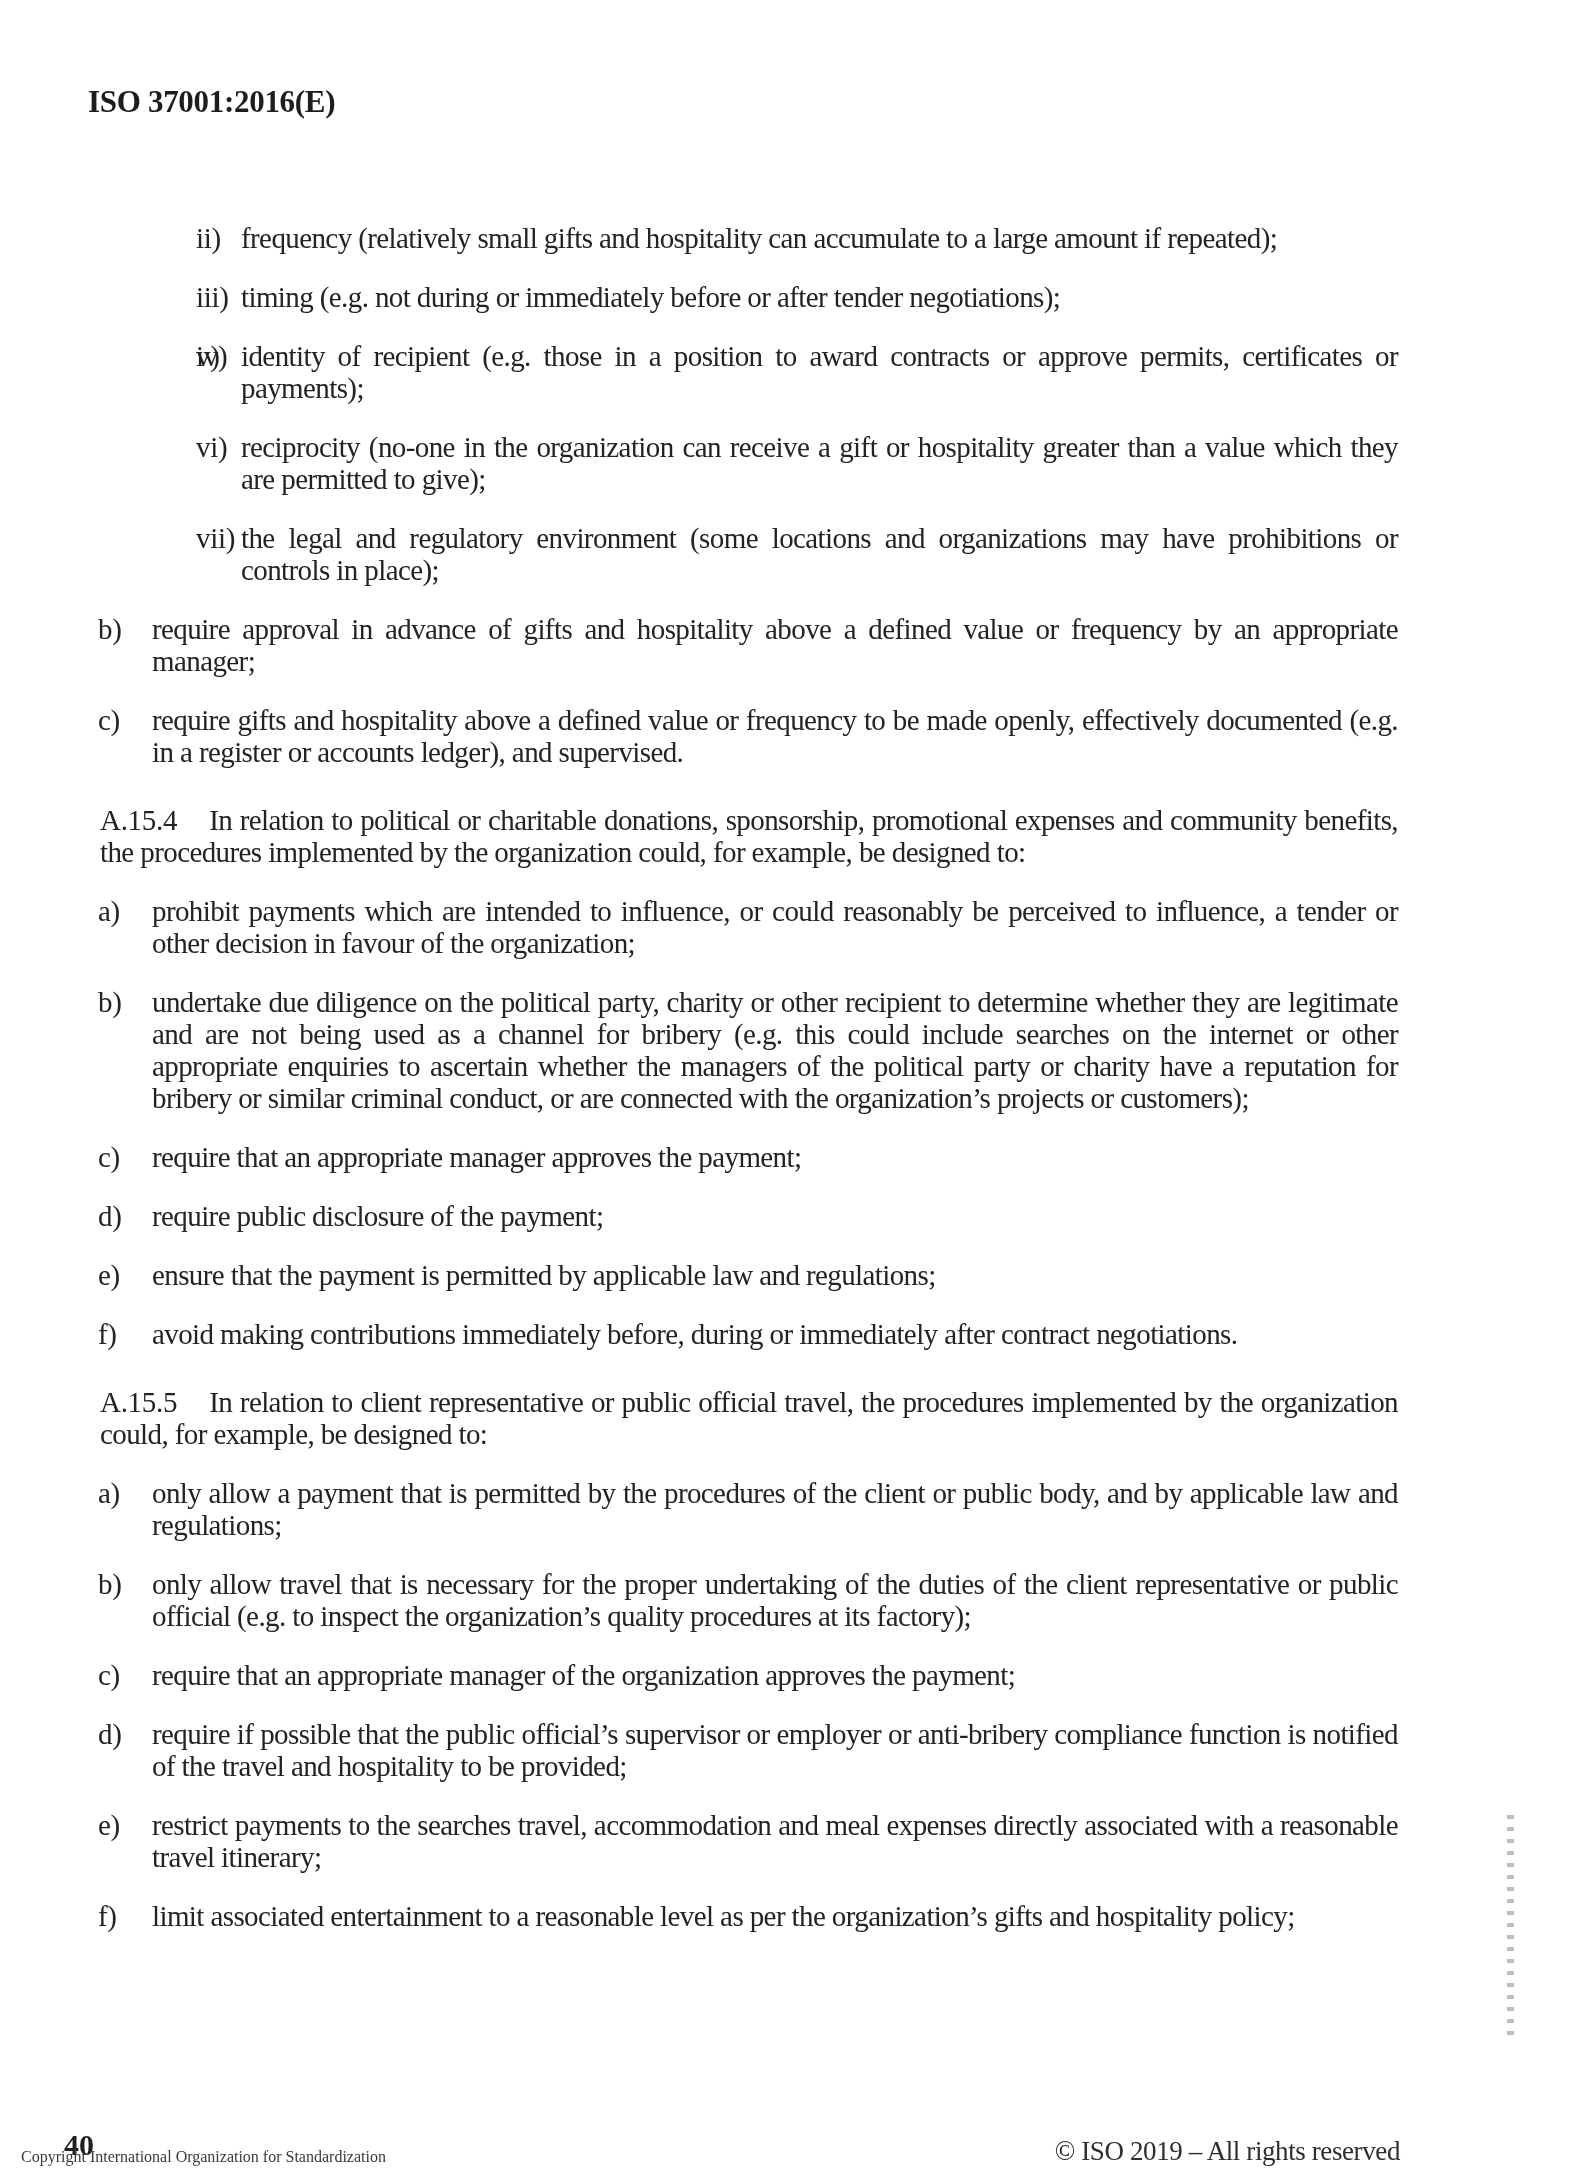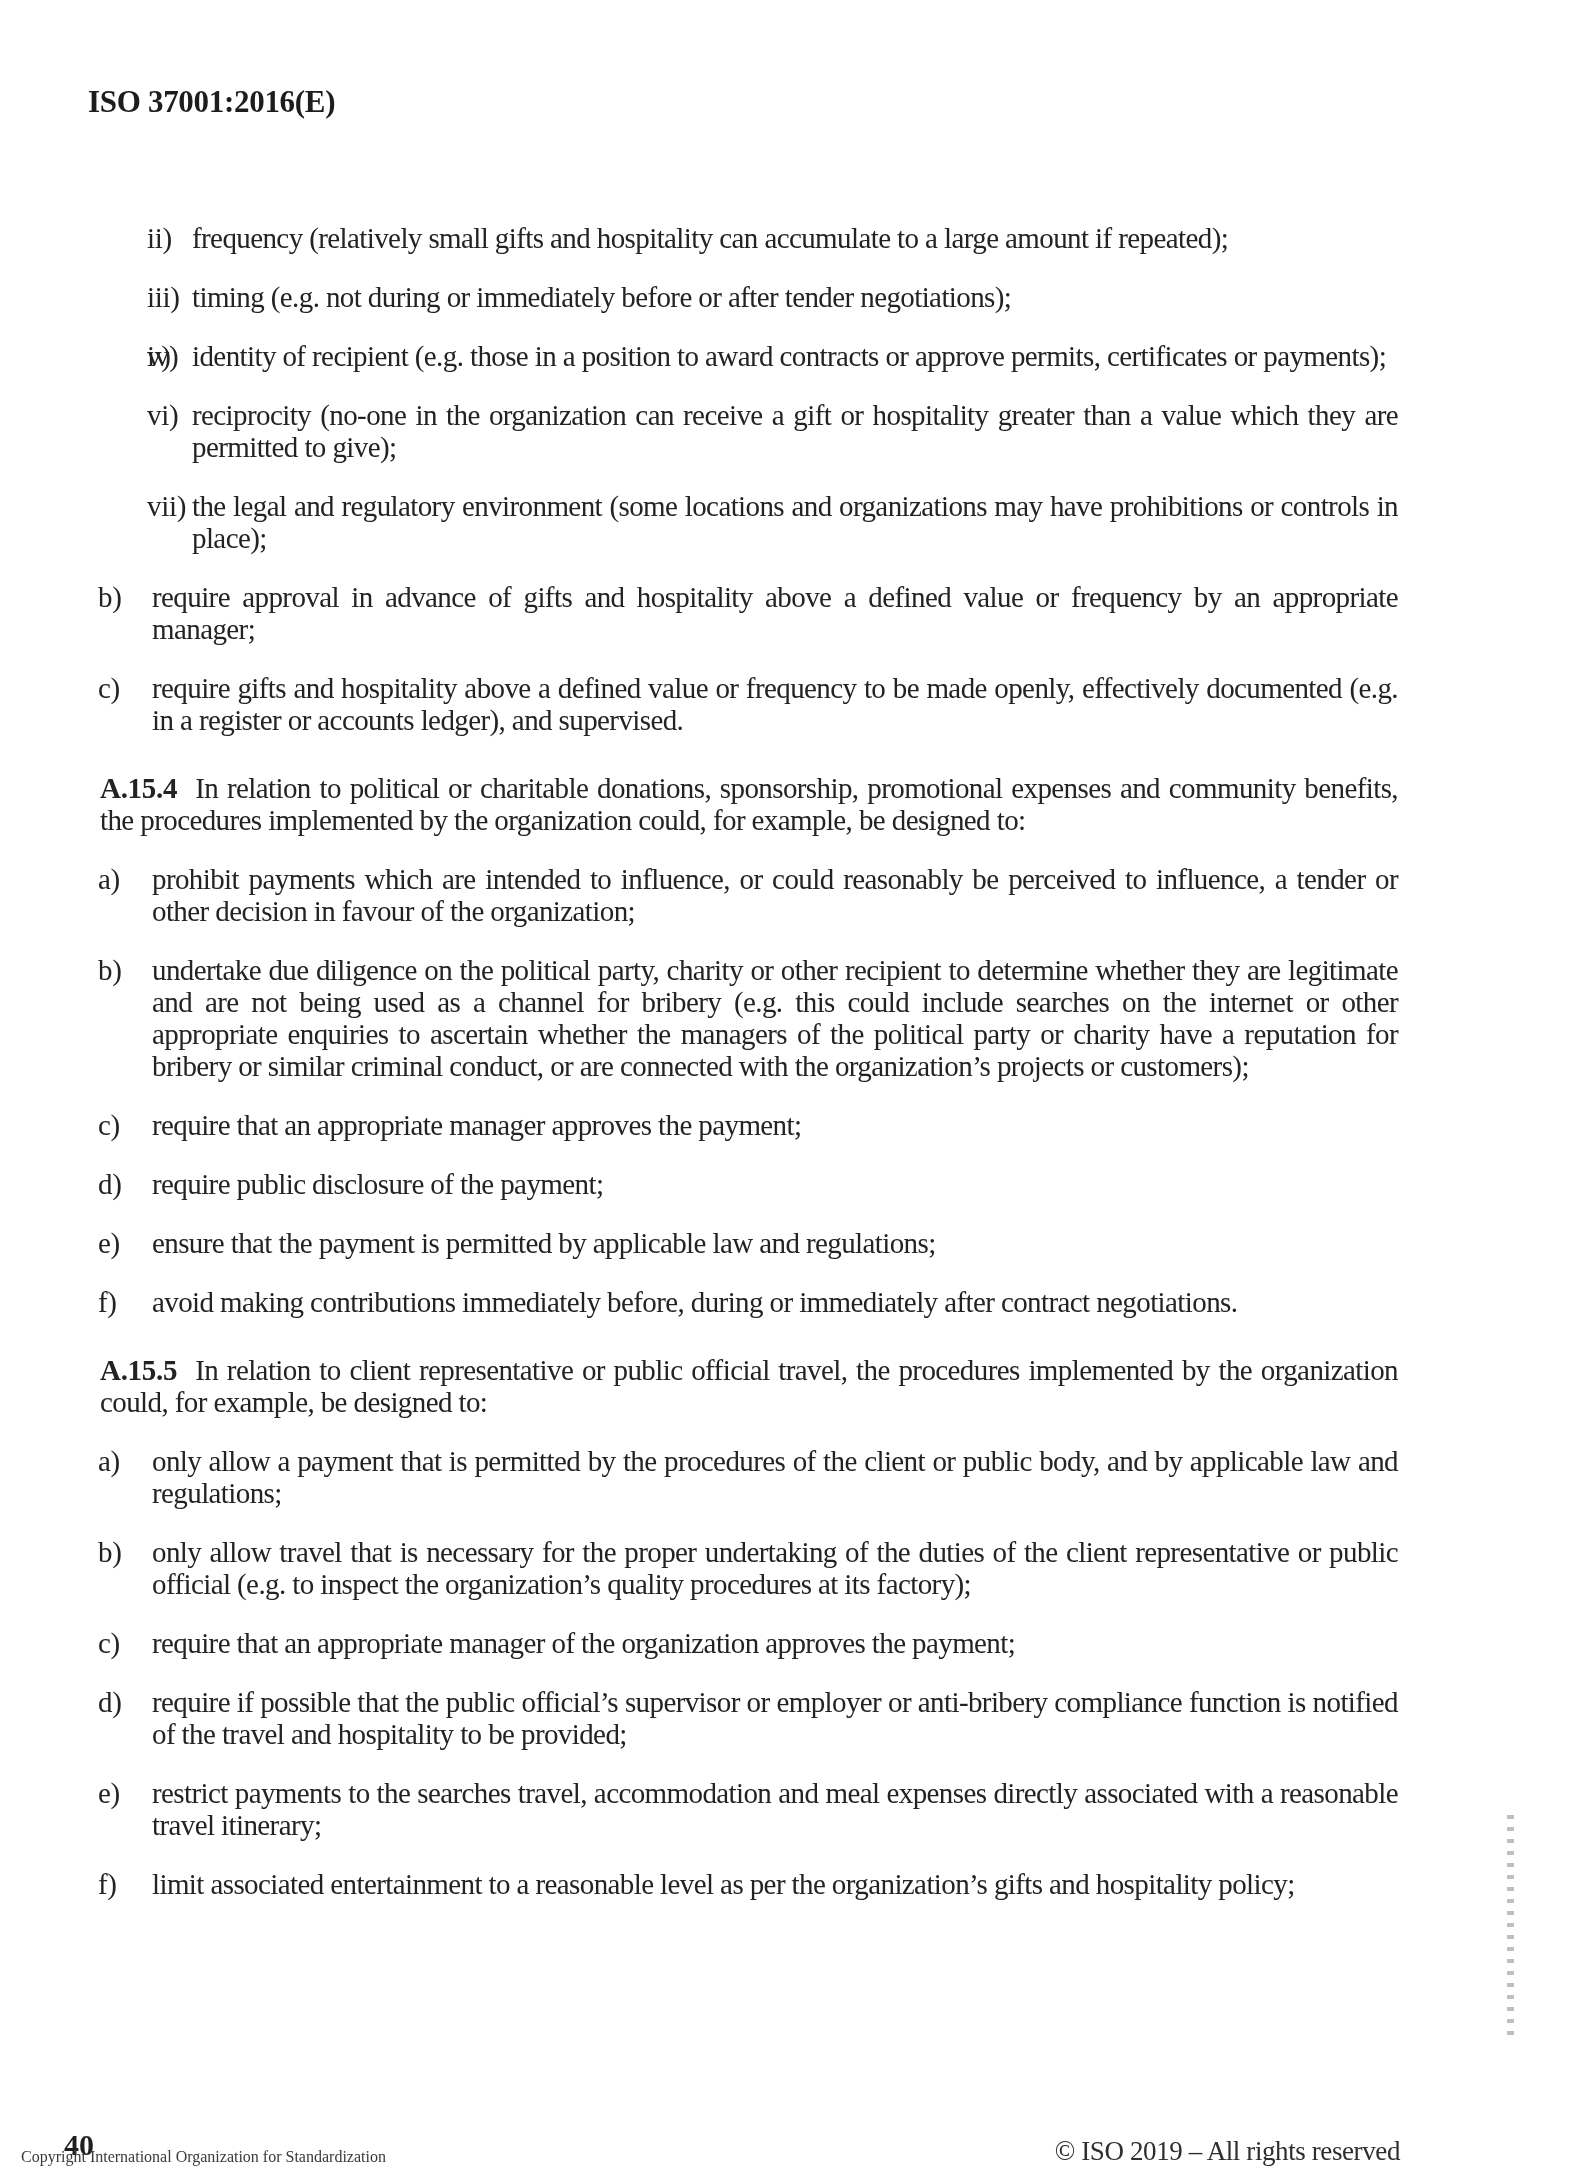--- a/index.html
+++ b/index.html
@@ -37,31 +37,31 @@
     position: relative;
     padding-left: 52px;
     margin: 0 0 27px 0;
   }
   .item .lbl {
     position: absolute;
     left: -2px; top: 0;
     letter-spacing: -0.3px;
   }
   .item.roman {
-    margin-left: 47px;
+    margin-left: 96px;
     padding-left: 45px;
   }
   .item.roman .lbl { left: 0; }
 
   .section-para {
     margin: 36px 0 27px 0;
   }
   .secnum {
-    font-weight: bold;
-    margin-right: 18px;
+    font-weight: normal;
+    margin-right: 32px;
     letter-spacing: -0.3px;
   }
 
   .footer-pageno {
     position: absolute;
     left: 64px; top: 2128px;
     font-size: 30px;
     font-weight: bold;
     color: #1f1f1f;
   }

